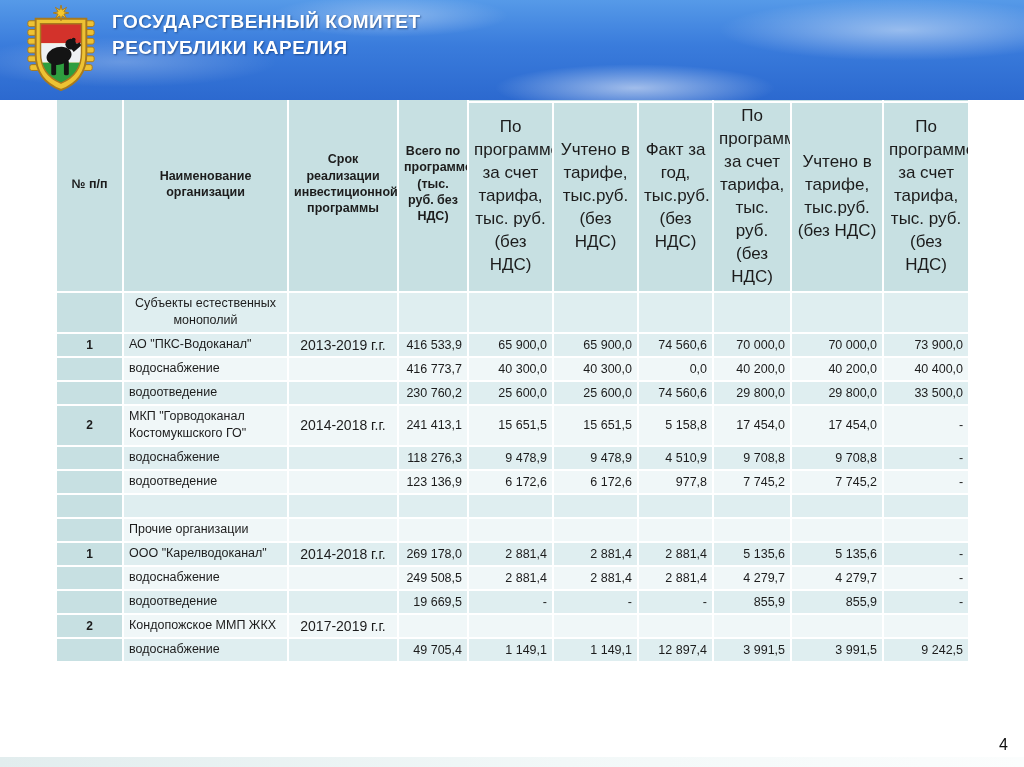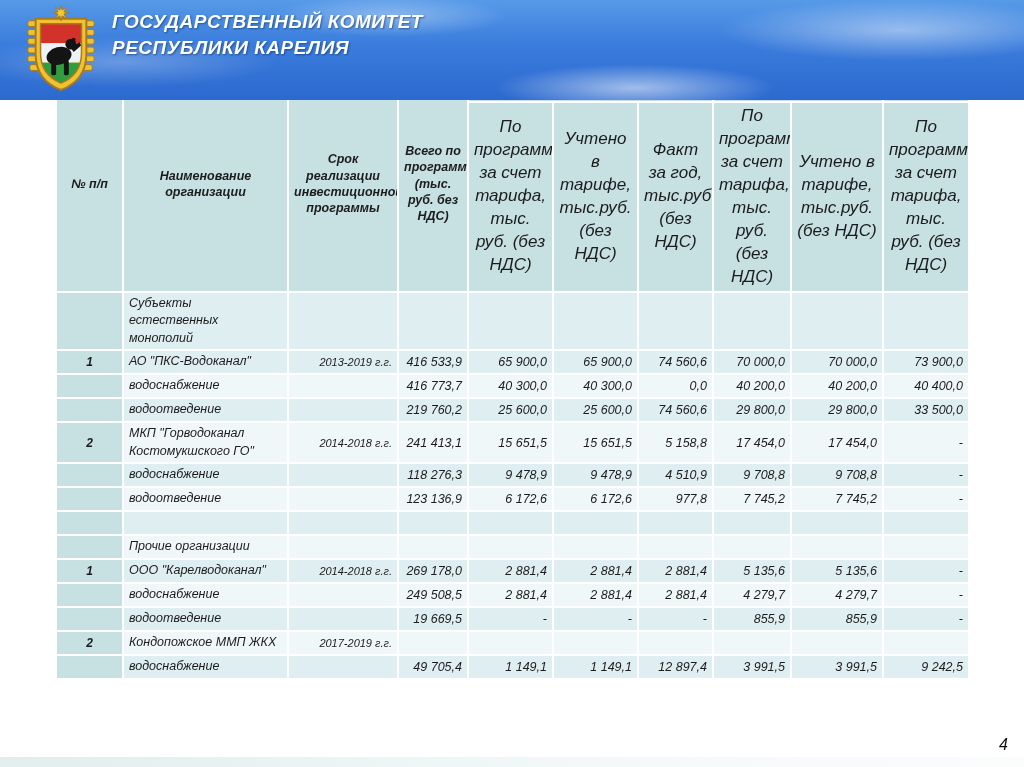--- a/index.html
+++ b/index.html
@@ -1,19 +1,19 @@
 <!DOCTYPE html>
 <html><head>
 <meta charset="utf-8">
 <style>
   html,body { margin:0; padding:0; background:#888; }
   .slide {
     position:relative; width:1024px; height:767px; margin:0 auto;
     background:#ffffff; overflow:hidden;
-    font-family:"Liberation Sans", sans-serif; color:#1a1a1a;font-style:italic;
+    font-family:"Liberation Sans", sans-serif; color:#1a1a1a;
   }
 
   
   .banner {
     position:absolute; left:0; top:0; width:1024px; height:100px;
     background:
       radial-gradient(ellipse 200px 34px at 62% 88%, rgba(255,255,255,.55), rgba(255,255,255,0) 70%),
       radial-gradient(ellipse 260px 44px at 88% 30%, rgba(255,255,255,.45), rgba(255,255,255,0) 70%),
       radial-gradient(ellipse 170px 30px at 38% 16%, rgba(255,255,255,.35), rgba(255,255,255,0) 70%),
       radial-gradient(ellipse 220px 36px at 12% 62%, rgba(255,255,255,.25), rgba(255,255,255,0) 70%),
@@ -48,22 +48,22 @@
     overflow:hidden;
   }
   
   table.inv thead th { background:#c7e0e2; text-align:center; }
   .th-main { font-weight:bold; font-size:12.5px; line-height:1.3; }
   .th-year { font-weight:bold; font-size:13px; height:20px; padding:1px 4px; }
   .th-sub  { font-weight:normal; font-size:17px; line-height:1.35; padding:10px 3px; }
   
   td.c-num  { background:#c7e0e2; font-weight:bold; text-align:center; }
   td.c-org  { text-align:left; padding-left:7px; font-size:12.5px; line-height:1.4; }
-  td.c-org.org-center { text-align:left; }
-  td.c-term { text-align:right; font-size:11px;margin-left:20px; }
+  td.c-org.org-center { text-align:center; }
+  td.c-term { text-align:center; font-size:14px;margin-left:20px; }
   td.c-val  { text-align:right; padding-right:7px; font-size:12.5px; }
   tr.shade-a td { background:#dfeef0; }
   tr.shade-b td { background:#f0f7f8; }
   tr.shade-a td.c-num, tr.shade-b td.c-num { background:#c7e0e2; }
   table.inv tbody td { height:18px; }
 
   
   .page-number {
     position:absolute; right:16px; bottom:13px;
     font-size:16px; color:#111;
@@ -196,21 +196,21 @@
           <td class="c-val">40 300,0</td>
           <td class="c-val">0,0</td>
           <td class="c-val">40 200,0</td>
           <td class="c-val">40 200,0</td>
           <td class="c-val">40 400,0</td>
         </tr>
         <tr class="shade-a">
           <td class="c-num"></td>
           <td class="c-org">водоотведение</td>
           <td class="c-term"></td>
-          <td class="c-val">219 760,2</td>
+          <td class="c-val">230 760,2</td>
           <td class="c-val">25 600,0</td>
           <td class="c-val">25 600,0</td>
           <td class="c-val">74 560,6</td>
           <td class="c-val">29 800,0</td>
           <td class="c-val">29 800,0</td>
           <td class="c-val">33 500,0</td>
         </tr>
         <tr class="shade-b">
           <td class="c-num">2</td>
           <td class="c-org">МКП "Горводоканал Костомукшского ГО"</td>

